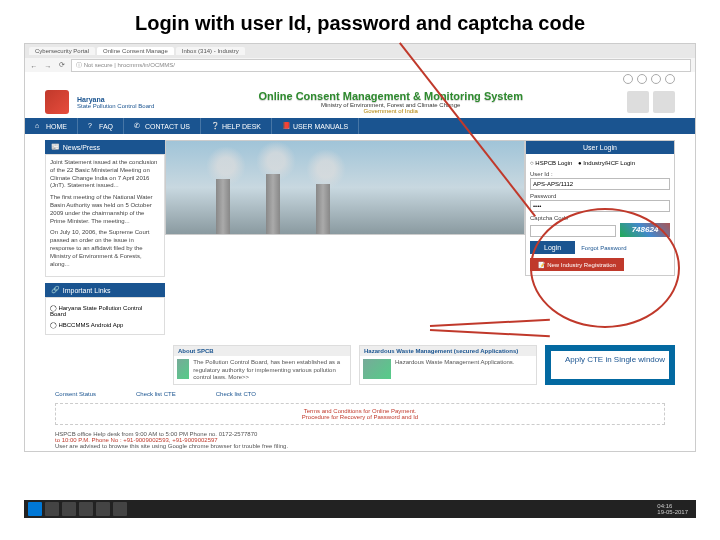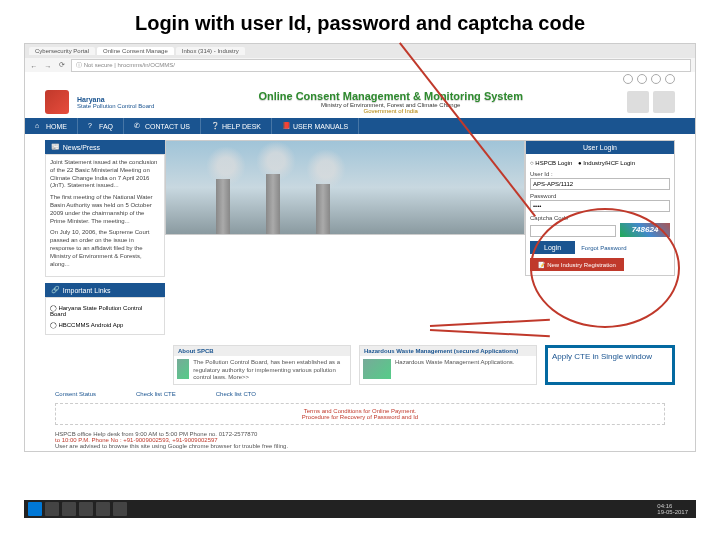--- a/index.html
+++ b/index.html
@@ -53,21 +53,21 @@
   .btn-login { background: #1a5490; color: #fff; border: none; padding: 3px 14px; font-size: 7px; }
   .forgot { color: #1a5490; font-size: 6px; }
   .btn-reg { background: #c0392b; color: #fff; border: none; padding: 3px 8px; font-size: 6px; margin-top: 4px; display: block; }
   .circle-annot { position: absolute; border: 2px solid #c0392b; border-radius: 50%; pointer-events: none; }
   .arrow-line { position: absolute; background: #c0392b; height: 1.5px; transform-origin: left center; pointer-events: none; }
   .lower { padding: 4px 20px; display: flex; gap: 8px; font-size: 6px; }
   .about-box { flex: 1; border: 1px solid #ddd; }
   .about-head { background: #eee; padding: 2px 4px; font-weight: bold; color: #1a5490; }
   .about-body { display: flex; gap: 4px; padding: 3px; color: #555; line-height: 1.2; }
   .about-img { width: 28px; height: 20px; background: linear-gradient(135deg,#7a9,#5c8); }
-  .apply-box { width: 130px; text-align: left; padding: 4px; border: 3px solid #0369a1; color: #1a5490; font-size: 8px; }
+  .apply-box { width: 130px; text-align: right; padding: 4px; border: 6px solid #0369a1; color: #1a5490; font-size: 8px; }
   .status-row { display: flex; gap: 40px; padding: 2px 30px; font-size: 6px; color: #1a5490; }
   .terms { text-align: center; font-size: 6px; color: #c0392b; padding: 4px; border: 1px dashed #ccc; margin: 4px 30px; }
   .footer-info { font-size: 6px; padding: 2px 30px; color: #555; }
   .footer-info .hl { color: #c0392b; }
   .taskbar { position: absolute; bottom: 22px; left: 24px; right: 24px; height: 18px; background: #222; display: flex; align-items: center; padding: 0 4px; gap: 3px; }
   .tb-item { width: 14px; height: 14px; background: #444; border-radius: 1px; }
   .tb-right { margin-left: auto; color: #ccc; font-size: 6px; padding-right: 4px; }
 </style>
 </head>
 <body>

